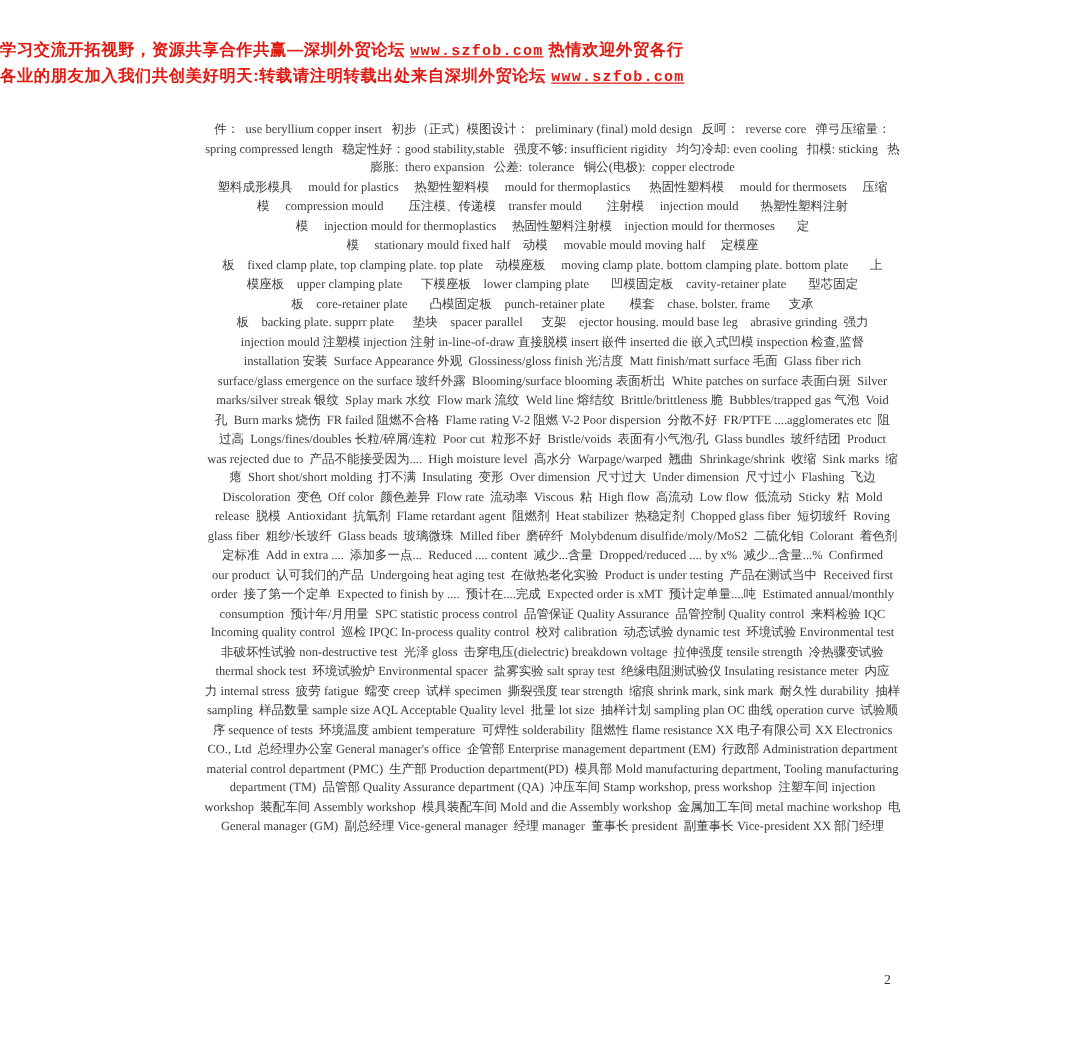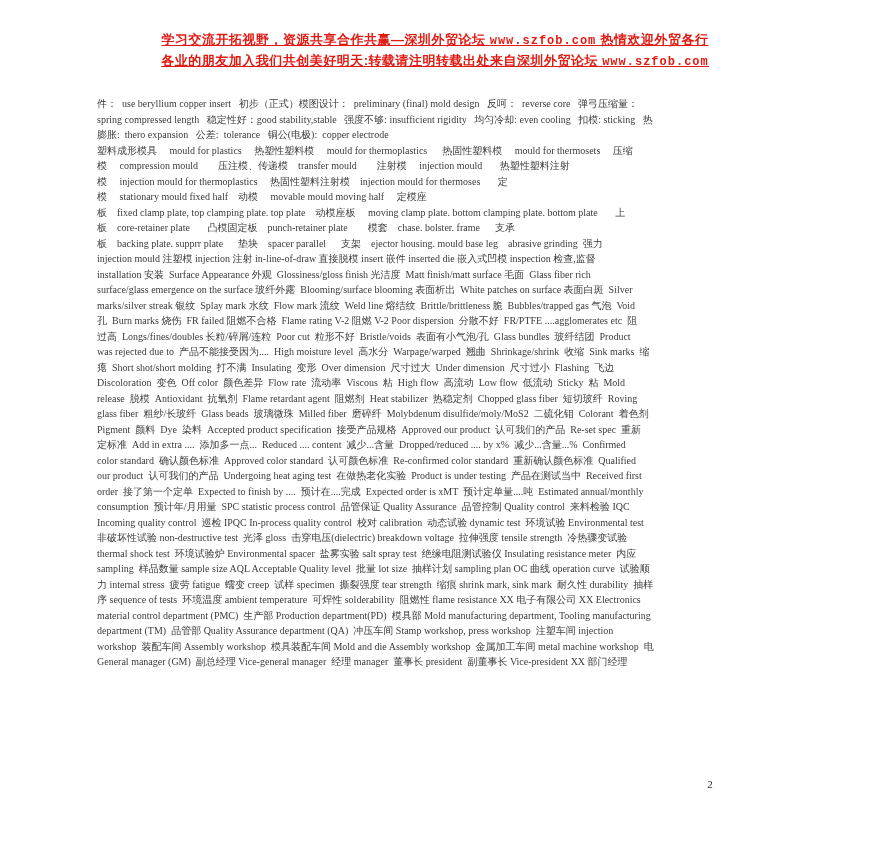--- a/index.html
+++ b/index.html
@@ -11,43 +11,42 @@
     font-family: "Liberation Serif", "DejaVu Serif", serif;
   }
   .page {
     position: absolute; left: 0; top: 0;
     width: 870px; height: 842px;
     background: #ffffff;
   }
   .forum-header {
     position: absolute;
     left: 0; right: 0; top: 30px;
-    text-align: center;
     font-family: "Liberation Sans", "DejaVu Sans", sans-serif;
     font-weight: bold;
     font-size: 13px;
     line-height: 20px;
     color: #e11a12;
     letter-spacing: 0.5px;
-    text-decoration: underline;
   }
   .forum-header a {
     color: #e11a12;
     text-decoration: underline;
     font-family: "Liberation Mono", "DejaVu Sans Mono", monospace;
     font-size: 12px;
     letter-spacing: 1px;
   }
   .doc-body {
     position: absolute;
     left: 97px; top: 96px;
     width: 690px;
     color: #3b3b3b;
     font-size: 10px;
     line-height: 15.5px;
+    text-align: center;
   }
   .doc-line {
     white-space: pre;
     overflow: hidden;
     height: 15.5px;
   }
   .page-number {
     position: absolute;
     left: 700px; top: 778px;
     width: 20px;
@@ -72,45 +71,45 @@
 
   <div class="doc-body">
       <div class="doc-line">件：  use beryllium copper insert   初步（正式）模图设计：  preliminary (final) mold design   反呵：  reverse core   弹弓压缩量：</div>
       <div class="doc-line">spring compressed length   稳定性好：good stability,stable   强度不够: insufficient rigidity   均匀冷却: even cooling   扣模: sticking   热</div>
       <div class="doc-line">膨胀:  thero expansion   公差:  tolerance   铜公(电极):  copper electrode</div>
       <div class="doc-line">塑料成形模具     mould for plastics     热塑性塑料模     mould for thermoplastics      热固性塑料模     mould for thermosets     压缩</div>
       <div class="doc-line">模     compression mould        压注模、传递模    transfer mould        注射模     injection mould       热塑性塑料注射</div>
       <div class="doc-line">模     injection mould for thermoplastics     热固性塑料注射模    injection mould for thermoses       定</div>
       <div class="doc-line">模     stationary mould fixed half    动模     movable mould moving half     定模座</div>
       <div class="doc-line">板    fixed clamp plate, top clamping plate. top plate    动模座板     moving clamp plate. bottom clamping plate. bottom plate       上</div>
+      <div class="doc-line">模座板    upper clamping plate      下模座板    lower clamping plate       凹模固定板    cavity-retainer plate       型芯固定</div>
       <div class="doc-line">板    core-retainer plate       凸模固定板    punch-retainer plate        模套    chase. bolster. frame      支承</div>
       <div class="doc-line">板    backing plate. supprr plate      垫块    spacer parallel      支架    ejector housing. mould base leg    abrasive grinding  强力</div>
       <div class="doc-line">injection mould 注塑模 injection 注射 in-line-of-draw 直接脱模 insert 嵌件 inserted die 嵌入式凹模 inspection 检查,监督</div>
       <div class="doc-line">installation 安装  Surface Appearance 外观  Glossiness/gloss finish 光洁度  Matt finish/matt surface 毛面  Glass fiber rich</div>
       <div class="doc-line">surface/glass emergence on the surface 玻纤外露  Blooming/surface blooming 表面析出  White patches on surface 表面白斑  Silver</div>
       <div class="doc-line">marks/silver streak 银纹  Splay mark 水纹  Flow mark 流纹  Weld line 熔结纹  Brittle/brittleness 脆  Bubbles/trapped gas 气泡  Void</div>
       <div class="doc-line">孔  Burn marks 烧伤  FR failed 阻燃不合格  Flame rating V-2 阻燃 V-2 Poor dispersion  分散不好  FR/PTFE ....agglomerates etc  阻</div>
       <div class="doc-line">过高  Longs/fines/doubles 长粒/碎屑/连粒  Poor cut  粒形不好  Bristle/voids  表面有小气泡/孔  Glass bundles  玻纤结团  Product</div>
       <div class="doc-line">was rejected due to  产品不能接受因为....  High moisture level  高水分  Warpage/warped  翘曲  Shrinkage/shrink  收缩  Sink marks  缩</div>
       <div class="doc-line">瘪  Short shot/short molding  打不满  Insulating  变形  Over dimension  尺寸过大  Under dimension  尺寸过小  Flashing  飞边</div>
       <div class="doc-line">Discoloration  变色  Off color  颜色差异  Flow rate  流动率  Viscous  粘  High flow  高流动  Low flow  低流动  Sticky  粘  Mold</div>
       <div class="doc-line">release  脱模  Antioxidant  抗氧剂  Flame retardant agent  阻燃剂  Heat stabilizer  热稳定剂  Chopped glass fiber  短切玻纤  Roving</div>
       <div class="doc-line">glass fiber  粗纱/长玻纤  Glass beads  玻璃微珠  Milled fiber  磨碎纤  Molybdenum disulfide/moly/MoS2  二硫化钼  Colorant  着色剂</div>
-      <div class="doc-line">Pigment  颜料  Dye  染料  Accepted product specification  接受产品规格  Approved our product  认可我们的产品  Re-set spec  重新</div>
       <div class="doc-line">定标准  Add in extra ....  添加多一点...  Reduced .... content  减少...含量  Dropped/reduced .... by x%  减少...含量...%  Confirmed</div>
-      <div class="doc-line">color standard  确认颜色标准  Approved color standard  认可颜色标准  Re-confirmed color standard  重新确认颜色标准  Qualified</div>
       <div class="doc-line">our product  认可我们的产品  Undergoing heat aging test  在做热老化实验  Product is under testing  产品在测试当中  Received first</div>
       <div class="doc-line">order  接了第一个定单  Expected to finish by ....  预计在....完成  Expected order is xMT  预计定单量....吨  Estimated annual/monthly</div>
       <div class="doc-line">consumption  预计年/月用量  SPC statistic process control  品管保证 Quality Assurance  品管控制 Quality control  来料检验 IQC</div>
       <div class="doc-line">Incoming quality control  巡检 IPQC In-process quality control  校对 calibration  动态试验 dynamic test  环境试验 Environmental test</div>
       <div class="doc-line">非破坏性试验 non-destructive test  光泽 gloss  击穿电压(dielectric) breakdown voltage  拉伸强度 tensile strength  冷热骤变试验</div>
       <div class="doc-line">thermal shock test  环境试验炉 Environmental spacer  盐雾实验 salt spray test  绝缘电阻测试验仪 Insulating resistance meter  内应</div>
+      <div class="doc-line">力 internal stress  疲劳 fatigue  蠕变 creep  试样 specimen  撕裂强度 tear strength  缩痕 shrink mark, sink mark  耐久性 durability  抽样</div>
       <div class="doc-line">sampling  样品数量 sample size AQL Acceptable Quality level  批量 lot size  抽样计划 sampling plan OC 曲线 operation curve  试验顺</div>
-      <div class="doc-line">力 internal stress  疲劳 fatigue  蠕变 creep  试样 specimen  撕裂强度 tear strength  缩痕 shrink mark, sink mark  耐久性 durability  抽样</div>
       <div class="doc-line">序 sequence of tests  环境温度 ambient temperature  可焊性 solderability  阻燃性 flame resistance XX 电子有限公司 XX Electronics</div>
+      <div class="doc-line">CO., Ltd  总经理办公室 General manager's office  企管部 Enterprise management department (EM)  行政部 Administration department</div>
       <div class="doc-line">material control department (PMC)  生产部 Production department(PD)  模具部 Mold manufacturing department, Tooling manufacturing</div>
       <div class="doc-line">department (TM)  品管部 Quality Assurance department (QA)  冲压车间 Stamp workshop, press workshop  注塑车间 injection</div>
       <div class="doc-line">workshop  装配车间 Assembly workshop  模具装配车间 Mold and die Assembly workshop  金属加工车间 metal machine workshop  电</div>
       <div class="doc-line">General manager (GM)  副总经理 Vice-general manager  经理 manager  董事长 president  副董事长 Vice-president XX 部门经理</div>
     </div>
 
   <div class="page-number">2</div>
 
 </div>
 

